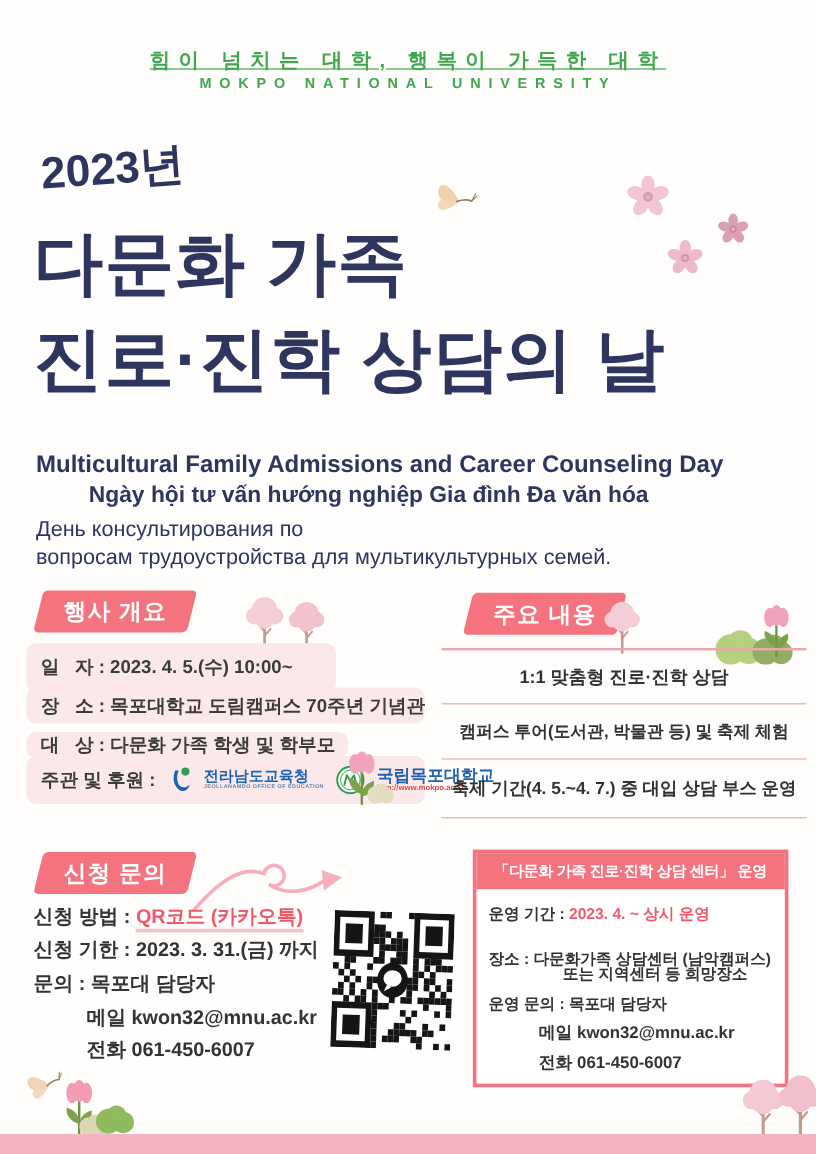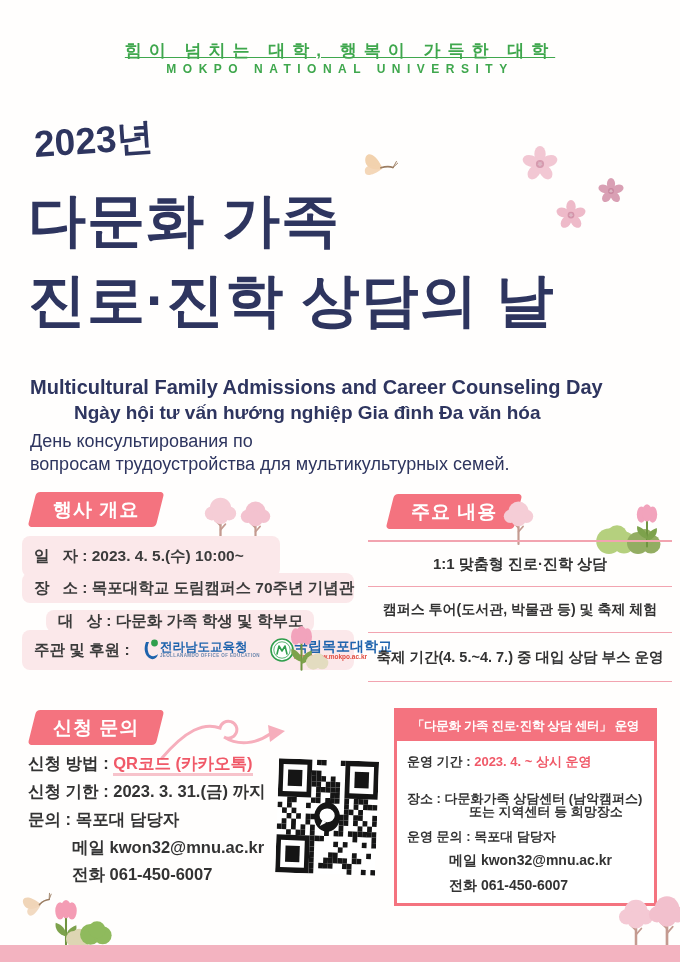--- a/index.html
+++ b/index.html
@@ -28,24 +28,24 @@
   .ribbon>span{transform:skewX(14deg);color:#fff;font-weight:800;font-size:19px;
     letter-spacing:1px;white-space:nowrap;}
   .rib-overview{left:32px;top:492px;}
   .rib-highlights{left:390px;top:494px;}
   .rib-apply{left:32px;top:710px;}
   
   .ov-row{background:var(--pink-light,#fbe8ea);border-radius:8px;display:flex;align-items:center;
     padding-left:12px;color:var(--text,#3b3b3b);font-weight:800;font-size:15.5px;white-space:pre;}
   .ov-r1{left:22px;top:536px;width:246px;height:41px;}
   .ov-r2{left:22px;top:573px;width:320px;height:30px;}
-  .ov-r3{left:22px;top:610px;width:256px;height:22px;margin-left:24px;}
+  .ov-r3{left:22px;top:610px;width:256px;height:22px;}
   .ov-r4{left:22px;top:630px;width:320px;height:40px;gap:8px;}
   .sponsors{display:flex;align-items:center;gap:10px;}
-  .sponsor{display:flex;align-items:center;gap:0;}
+  .sponsor{display:flex;align-items:center;gap:10px;}
   .sp-text{display:flex;flex-direction:column;line-height:1.05;}
   .sp-name{color:var(--logo-blue,#1e63ad);font-size:12.5px;font-weight:800;white-space:nowrap;}
   .sp-cap{color:#6b86ad;font-size:4.5px;letter-spacing:.4px;white-space:nowrap;}
   .sp-name2{color:var(--logo-blue,#1e63ad);font-size:14px;font-weight:800;white-space:nowrap;}
   .sp-url{color:var(--url-red,#e04b3f);font-size:6.5px;font-weight:700;white-space:nowrap;}
   
   .highlights{left:368px;top:540px;width:304px;border-top:2px solid var(--pink-line,#f2a4b0);}
   .hl-item{display:flex;align-items:center;justify-content:center;
     border-bottom:1.5px solid var(--pink-line,#f2a4b0);
     color:#323232;font-weight:700;white-space:nowrap;}

